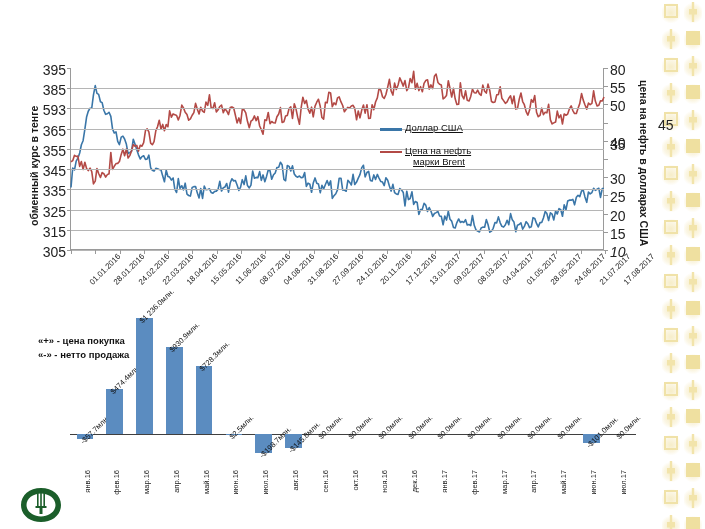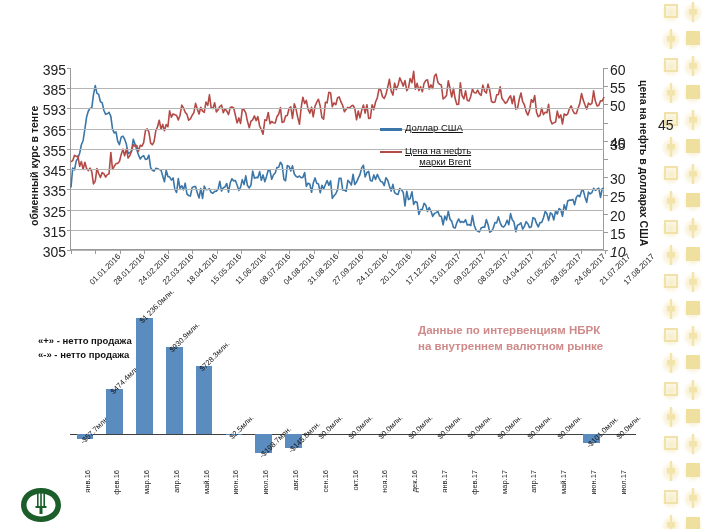--- a/index.html
+++ b/index.html
@@ -82,21 +82,21 @@
     transform:rotate(-45deg); transform-origin:right top;
     white-space:nowrap; text-align:right;
   }
   .lc-legend {
     position:absolute; left:352px; top:63px; width:120px;
     font-size:9.5px; color:#111;
   }
   .lc-legend .row { display:flex; align-items:flex-start; margin-bottom:12px; }
   .lc-legend .swatch { width:22px; height:2.5px; margin-top:5px; margin-right:3px; flex:0 0 auto; }
   .lc-legend .lbl { line-height:1.15;text-decoration:underline; }
-  .lc-legend .lbl .l2 { display:block; text-align:right;margin-left:8px; }
+  .lc-legend .lbl .l2 { display:block; text-align:left;margin-left:8px; }
 
   
   .barchart { position:absolute; left:28px; top:312px; width:620px; height:212px; }
   .bc-plot { position:absolute; left:42px; right:12px; top:0; height:150px; }
   .bc-zero { position:absolute; left:0; right:0; height:1.6px; background:#3f3f3f; }
   .bar { position:absolute; background:#5b8cc0; }
   .bar-lab {
     position:absolute; font-size:7.5px; color:#111; white-space:nowrap;
     transform:rotate(-45deg); transform-origin:left bottom;
   }
@@ -322,21 +322,21 @@
         <div class="lc-grid" style="top: 121.333px;"></div>
         <div class="lc-tickL" style="top: 136.556px;">325</div>
         <div class="lc-minor-left" style="top: 141.556px;"></div>
         <div class="lc-grid" style="top: 141.556px;"></div>
         <div class="lc-tickL" style="top: 156.778px;">315</div>
         <div class="lc-minor-left" style="top: 161.778px;"></div>
         <div class="lc-grid" style="top: 161.778px;"></div>
         <div class="lc-tickL" style="top: 177px;">305</div>
         <div class="lc-minor-left" style="top: 182px;"></div>
         <div class="lc-grid" style="top: 182px;"></div>
-        <div class="lc-tickR" style="top: -5px;">60</div>
+        <div class="lc-tickR" style="top: -5px;">80</div>
         <div class="lc-minor-right" style="top: 0px;"></div>
         <div class="lc-tickR" style="top: 13.2px;">55</div>
         <div class="lc-minor-right" style="top: 18.2px;"></div>
         <div class="lc-tickR" style="top: 31.4px;">50</div>
         <div class="lc-minor-right" style="top: 36.4px;"></div>
         <div class="lc-tickR" style="top: 49.6px; margin-left: 48px;">45</div>
         <div class="lc-minor-right" style="top: 54.6px;"></div>
         <div class="lc-tickR" style="top: 67.8px;">40</div>
         <div class="lc-minor-right" style="top: 72.8px;"></div>
         <div class="lc-tickR" style="top: 70px;">35</div>
@@ -409,28 +409,24 @@
       </div>
       <div class="row">
         <span class="swatch" style="background:#b34a46"></span>
         <span class="lbl"><span>Цена на нефть</span><span class="l2">марки Brent</span></span>
       </div>
     </div>
   </div>
 
   <div class="barchart">
     <div class="bc-note">
-      <div>«+» - нетто продажа</div>
+      <div>«+» - цена покупка</div>
       <div>«-» - нетто продажа</div>
     </div>
 
-    <div class="bc-red">
-      <div>Данные по интервенциям НБРК</div>
-      <div>на внутреннем валютном рынке</div>
-    </div>
 
     <div class="bc-plot" id="bcPlot">
       <div class="bc-zero" id="bcZero" style="top: 121.875px;"></div>
     <div class="bar" style="left: 1.15789%; width: 2.94737%; top: 121.875px; height: 5.40937px;"></div>
         <div class="bar-lab" style="left: 2.63158%; top: 125.284px;">-$57.7млн.</div>
         <div class="bar" style="left: 6.42105%; width: 2.94737%; top: 77.4px; height: 44.475px;"></div>
         <div class="bar-lab" style="left: 7.89474%; top: 75.4px;">$474.4млн.</div>
         <div class="bar" style="left: 11.6842%; width: 2.94737%; top: 6px; height: 115.875px;"></div>
         <div class="bar-lab" style="left: 13.1579%; top: 4px;">$1 236.0млн.</div>
         <div class="bar" style="left: 16.9474%; width: 2.94737%; top: 34.6031px; height: 87.2719px;"></div>

